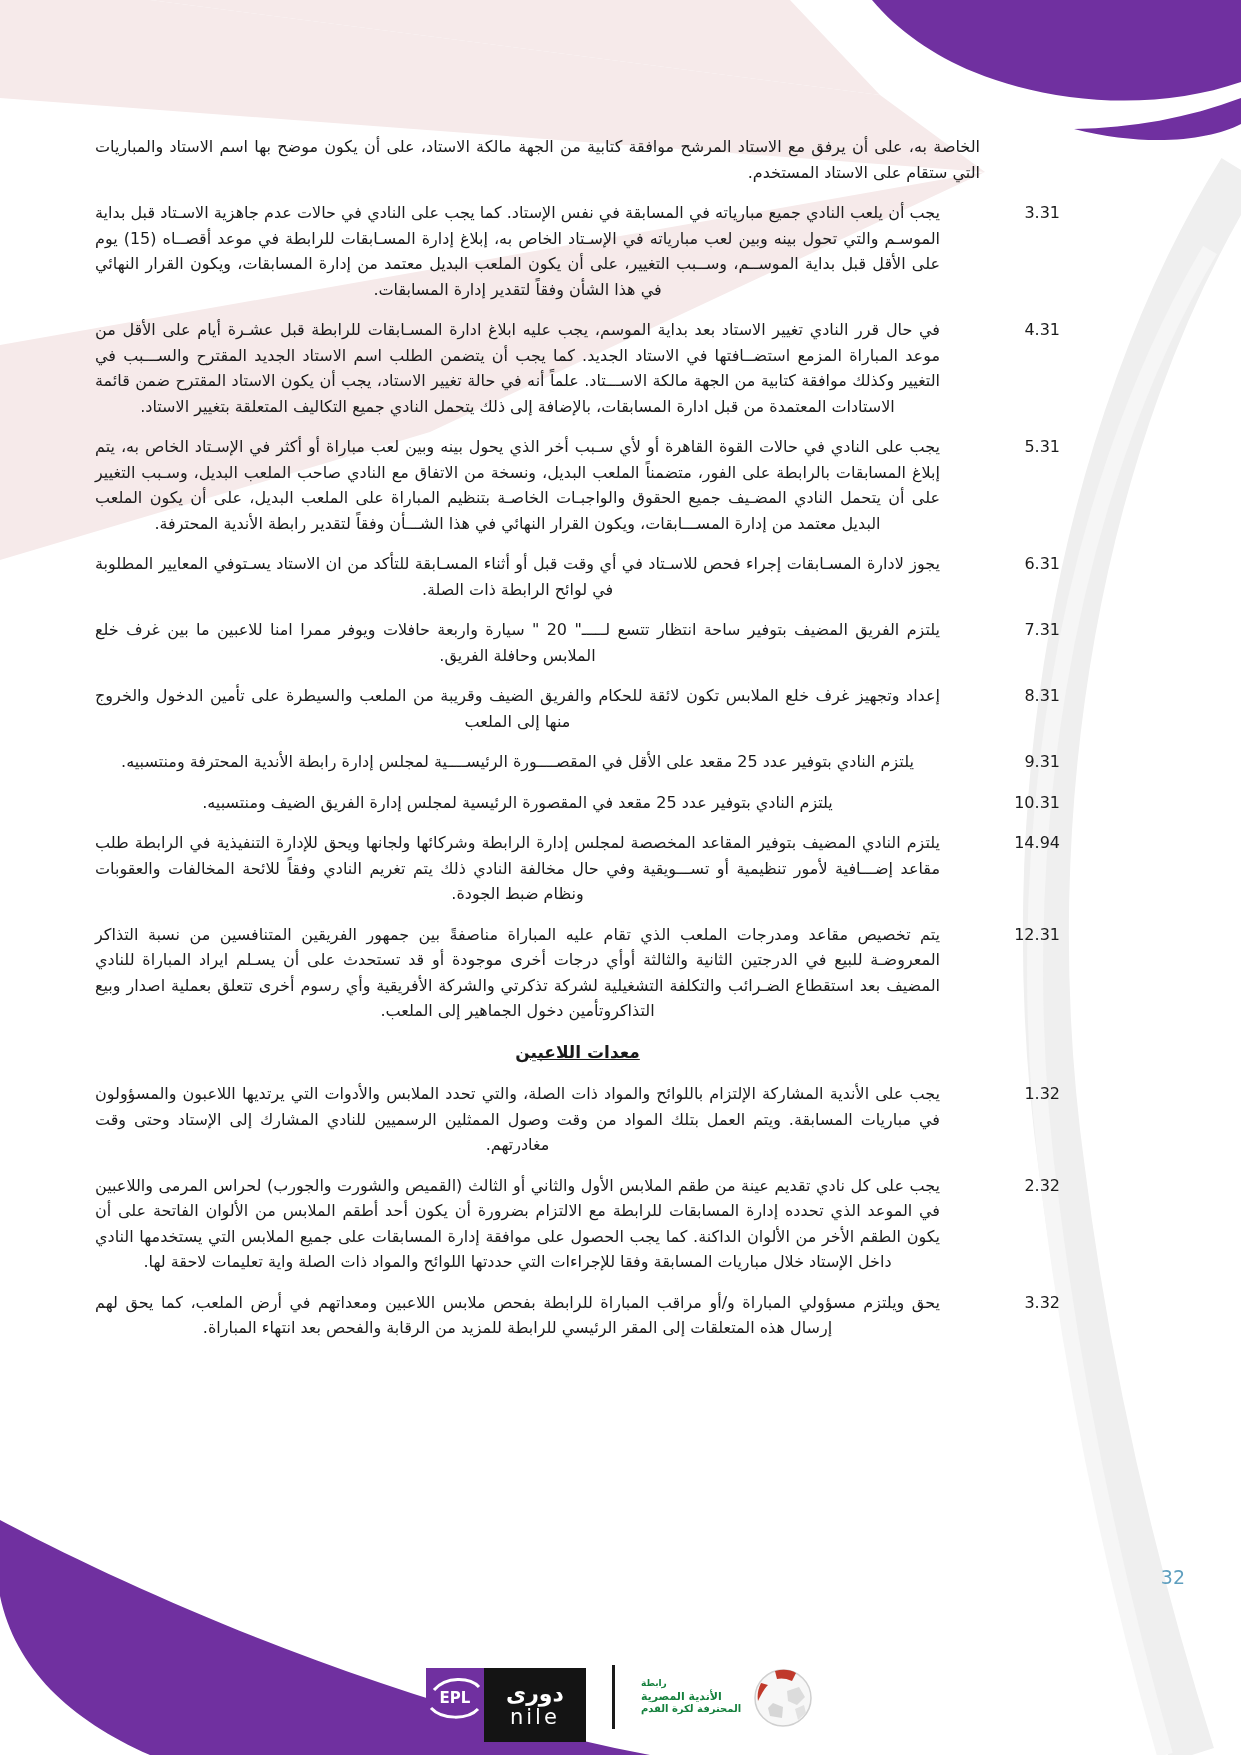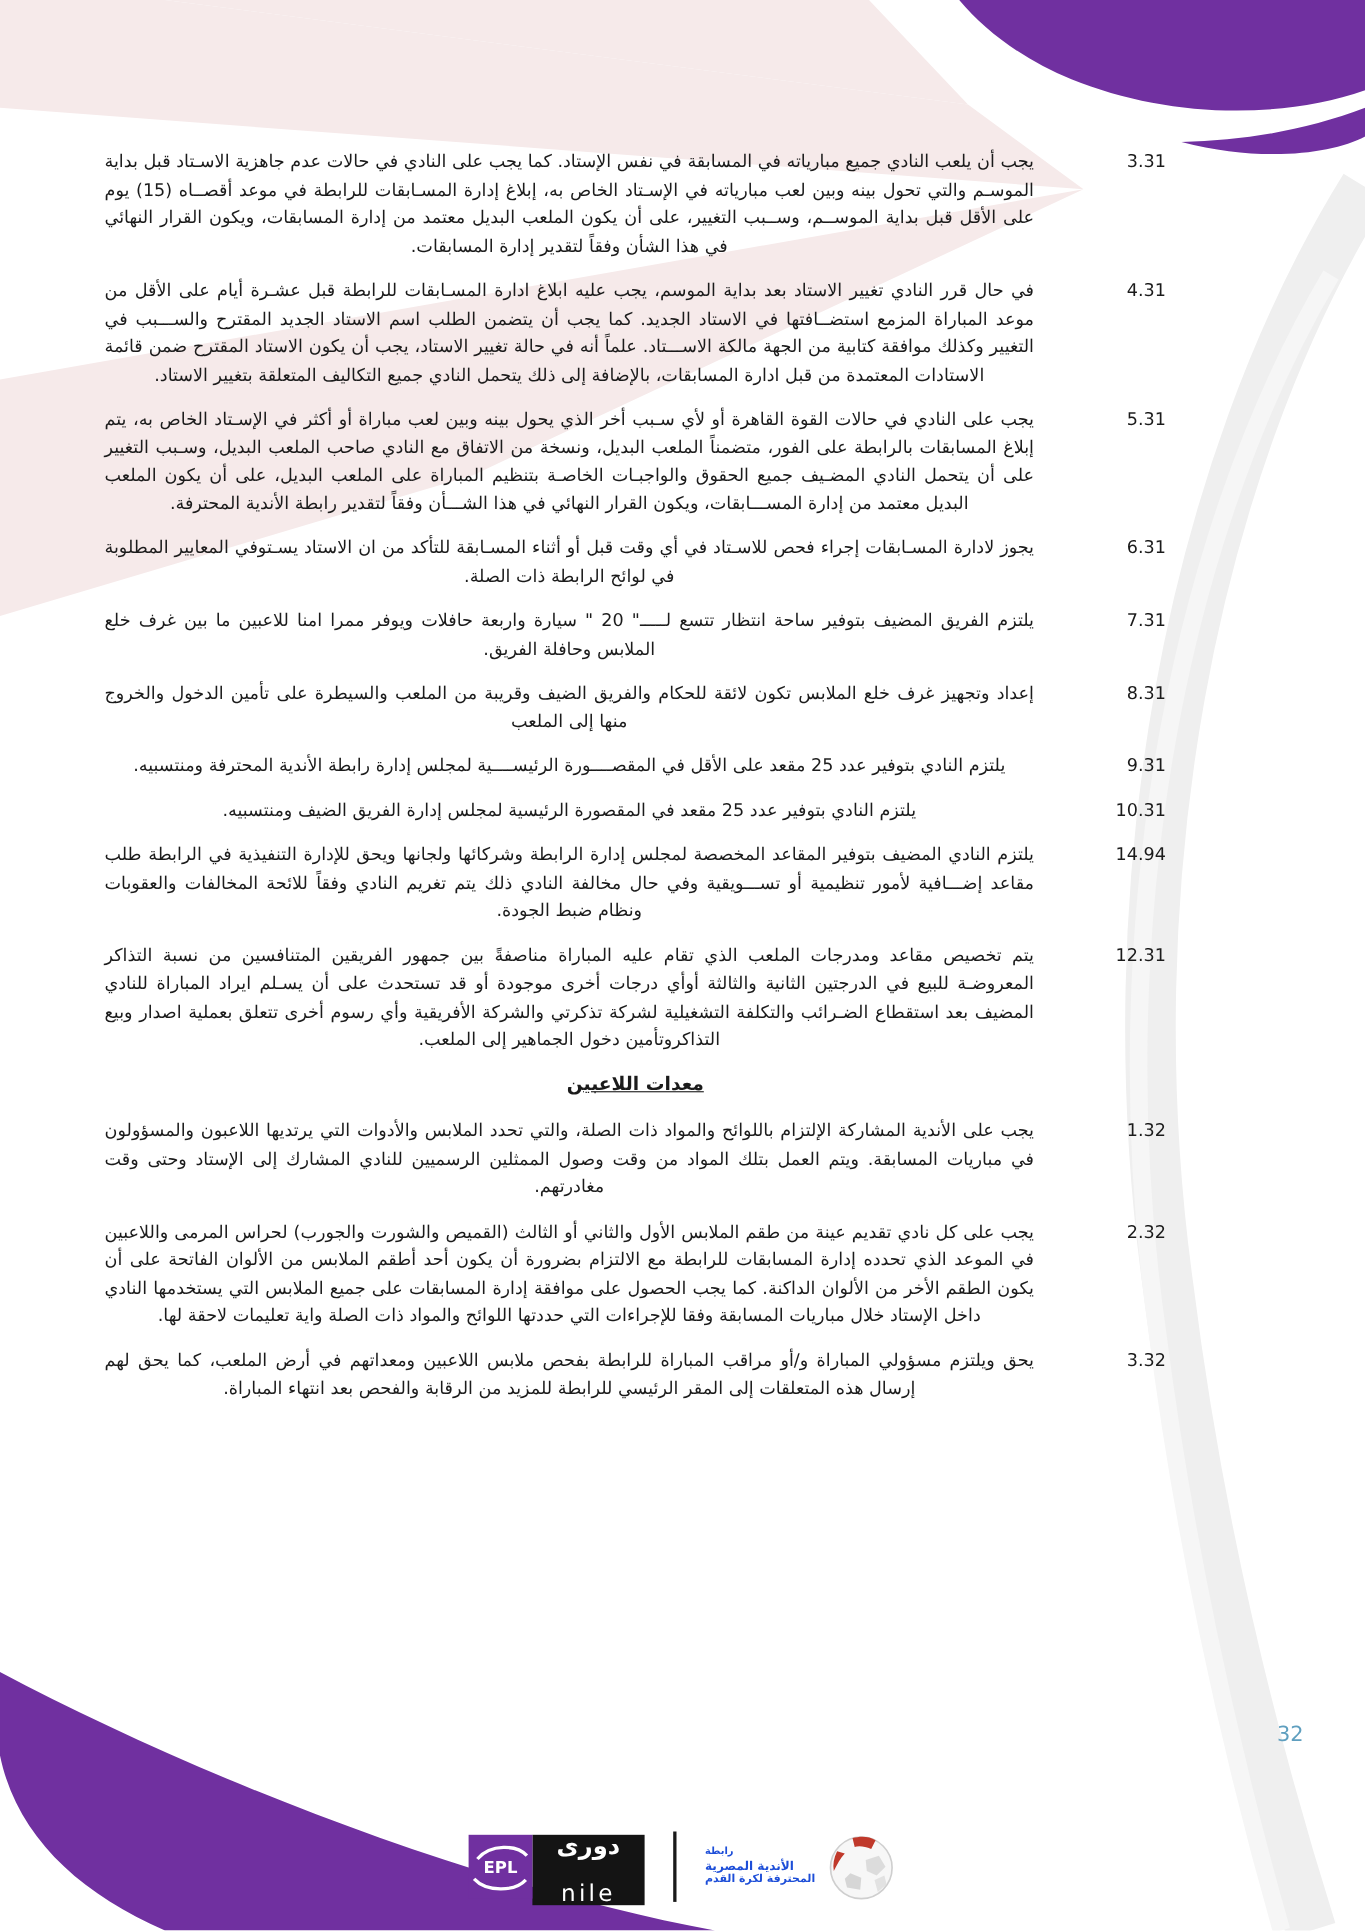--- a/index.html
+++ b/index.html
@@ -33,28 +33,28 @@
     position:absolute;bottom:26px;left:0;width:100%;z-index:2;
     display:flex;justify-content:center;align-items:center;gap:26px;
   }
   .epl-logo{display:flex;height:58px;filter:none;}
   .epl-badge{
     width:58px;height:58px;background:var(--purple);position:relative;flex:none;
     display:flex;align-items:center;justify-content:center;
   }
   .epl-badge svg{position:absolute;inset:0;}
   .epl-wordmark{
-    width:102px;height:64px;background:#141414;color:#fff;flex:none;
-    display:flex;flex-direction:column;align-items:center;justify-content:space-between;line-height:1;
+    width:102px;height:74px;background:#141414;color:#fff;flex:none;
+    display:flex;flex-direction:column;align-items:center;justify-content:center;line-height:1;
   }
   .epl-word-ar{font-size:22px;font-weight:bold;direction:rtl;}
   .epl-word-en{font-size:21px;font-weight:normal;letter-spacing:3px;margin-top:2px;}
   .divider{width:3px;height:64px;background:#1a1a1a;flex:none;}
   .assoc{display:flex;align-items:center;gap:10px;}
-  .assoc-text{direction:rtl;text-align:left;color:#1d4ed8;font-weight:bold;line-height:1.25;}
+  .assoc-text{direction:rtl;text-align:left;color:#15803d;font-weight:bold;line-height:1.25;}
   .assoc-line1{font-size:9px;}
   .assoc-line2{font-size:11px;}
   .assoc-line3{font-size:10px;}
 </style>
 </head>
 <body>
 
 <svg class="bg" viewBox="0 0 1241 1755" preserveAspectRatio="none" aria-hidden="true">
 
   <g>
@@ -70,20 +70,21 @@
 
   <g>
     <path d="M872,0 L1241,0 L1241,82 C1160,110 1058,106 974,72 C934,56 897,30 872,0 Z" fill="#7030a0"></path>
     <path d="M1241,98 C1188,118 1132,128 1074,129 C1148,148 1210,140 1241,124 Z" fill="#7030a0"></path>
   </g>
 
   <path d="M0,1520 C170,1610 420,1712 650,1755 L150,1755 C70,1720 15,1668 0,1596 Z" fill="#7030a0"></path>
 </svg>
 
 <div class="content">
+  <p class="para intro">الخاصة به، على أن يرفق مع الاستاد المرشح موافقة كتابية من الجهة مالكة الاستاد، على أن يكون موضح بها اسم الاستاد والمباريات التي ستقام على الاستاد المستخدم.</p>
 
   <div id="items-31">
       <div class="item">
         <span class="num">3.31</span>
         <p class="para">يجب أن يلعب النادي جميع مبارياته في المسابقة في نفس الإستاد. كما يجب على النادي في حالات عدم جاهزية الاسـتاد قبل بداية الموسـم والتي تحول بينه وبين لعب مبارياته في الإسـتاد الخاص به، إبلاغ إدارة المسـابقات للرابطة في موعد أقصــاه (15) يوم على الأقل قبل بداية الموســم، وســبب التغيير، على أن يكون الملعب البديل معتمد من إدارة المسابقات، ويكون القرار النهائي في هذا الشأن وفقاً لتقدير إدارة المسابقات.</p>
       </div>
       <div class="item">
         <span class="num">4.31</span>
         <p class="para">في حال قرر النادي تغيير الاستاد بعد بداية الموسم، يجب عليه ابلاغ ادارة المسـابقات للرابطة قبل عشـرة أيام على الأقل من موعد المباراة المزمع استضــافتها في الاستاد الجديد. كما يجب أن يتضمن الطلب اسم الاستاد الجديد المقترح والســـبب في التغيير وكذلك موافقة كتابية من الجهة مالكة الاســـتاد. علماً أنه في حالة تغيير الاستاد، يجب أن يكون الاستاد المقترح ضمن قائمة الاستادات المعتمدة من قبل ادارة المسابقات، بالإضافة إلى ذلك يتحمل النادي جميع التكاليف المتعلقة بتغيير الاستاد.</p>
       </div>

